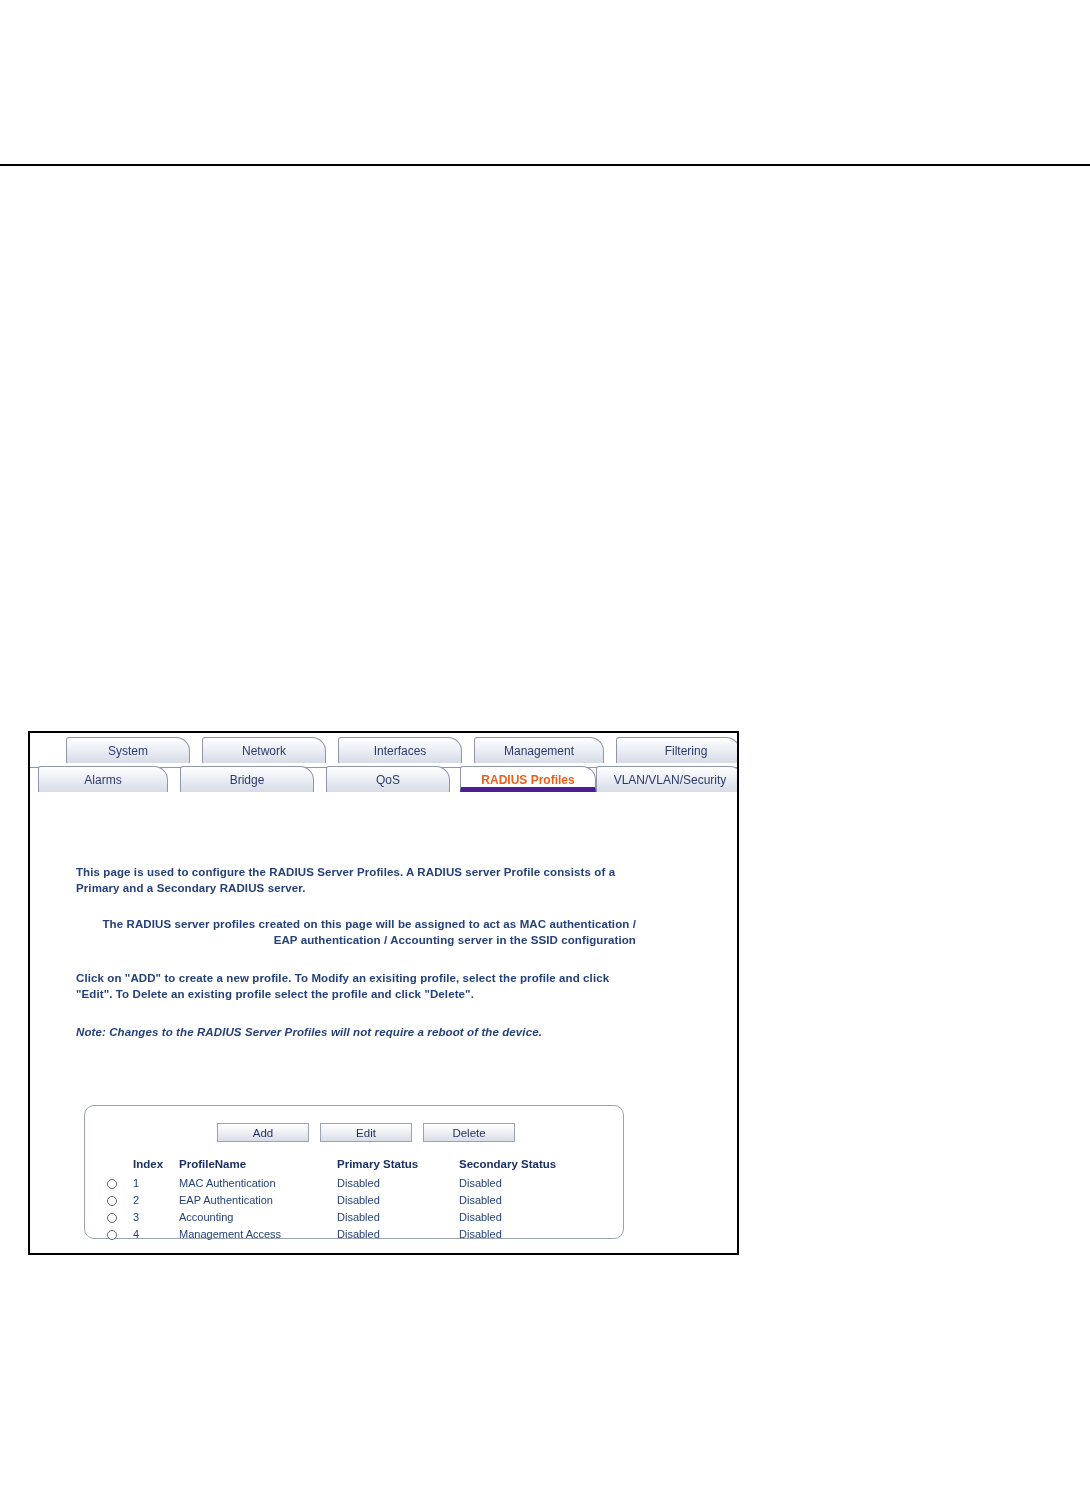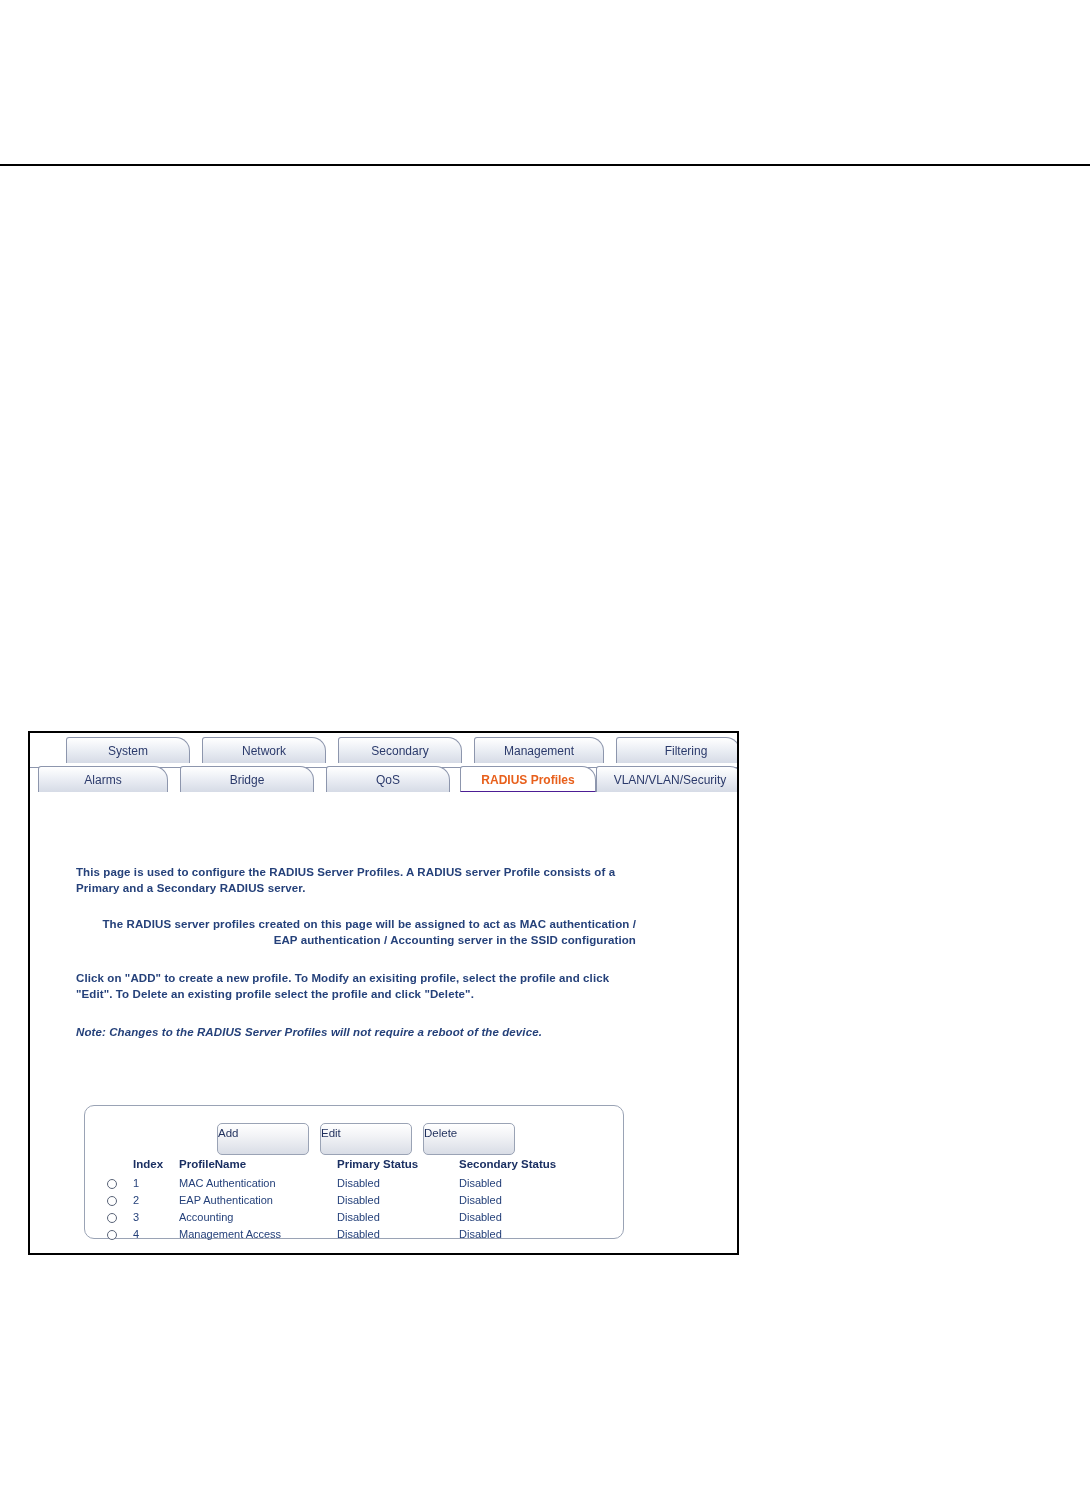--- a/index.html
+++ b/index.html
@@ -71,21 +71,21 @@
     border: 1px solid #8d96ad;
     border-bottom: none;
     border-radius: 3px 14px 0 0;
     box-sizing: border-box;
     white-space: nowrap;
   }
   .tab.selected {
     color: #e8601c;
     font-weight: bold;
     background: #ffffff;
-    border-bottom: 1px solid #4c1d95;
+    border-bottom: 5px solid #4c1d95;
     z-index: 5;
   }
 
   
   .tabrow-line {
     position: absolute;
     left: 0;
     width: 707px;
     height: 1px;
     background: #8d96ad;
@@ -133,27 +133,28 @@
     position: absolute;
     left: 0;
     top: 17px;
     width: 540px;
     height: 22px;
   }
   .btn {
     position: absolute;
     top: 0;
     width: 92px;
-    height: 32px;
+    height: 19px;
     line-height: 18px;
+    text-align: center;
     font-size: 11.5px;
     color: #1f2f5c;
     background: linear-gradient(to bottom, #ffffff 0%, #f2f3f6 40%, #d9dde6 100%);
     border: 1px solid #9aa3b5;
-    border-radius: 5px;
+    border-radius: 0;
     box-sizing: border-box;
     cursor: pointer;
   }
   .btn-add { left: 132px; }
   .btn-edit { left: 235px; }
   .btn-delete { left: 338px; }
 
   
   .prof-table {
     position: absolute;
@@ -203,21 +204,21 @@
 <body>
 
 <div class="page-rule"></div>
 
 <div class="figure">
 
   <div class="tabbar">
     <div class="tabrow1">
       <div class="tab" style="left:36px; width:124px;">System</div>
       <div class="tab" style="left:172px; width:124px;">Network</div>
-      <div class="tab" style="left:308px; width:124px;">Secondary</div>
+      <div class="tab" style="left:308px; width:124px;">Interfaces</div>
       <div class="tab" style="left:444px; width:130px;">Management</div>
       <div class="tab" style="left:586px; width:124px;padding-left:16px;">Filtering</div>
       <div class="tabrow-line line1"></div>
     </div>
 
     <div class="tabrow2">
       <div class="tab" style="left:8px; width:130px;">Alarms</div>
       <div class="tab" style="left:150px; width:134px;">Bridge</div>
       <div class="tab" style="left:296px; width:124px;">QoS</div>
       <div class="tab selected" style="left:430px; width:136px;">RADIUS Profiles</div>

